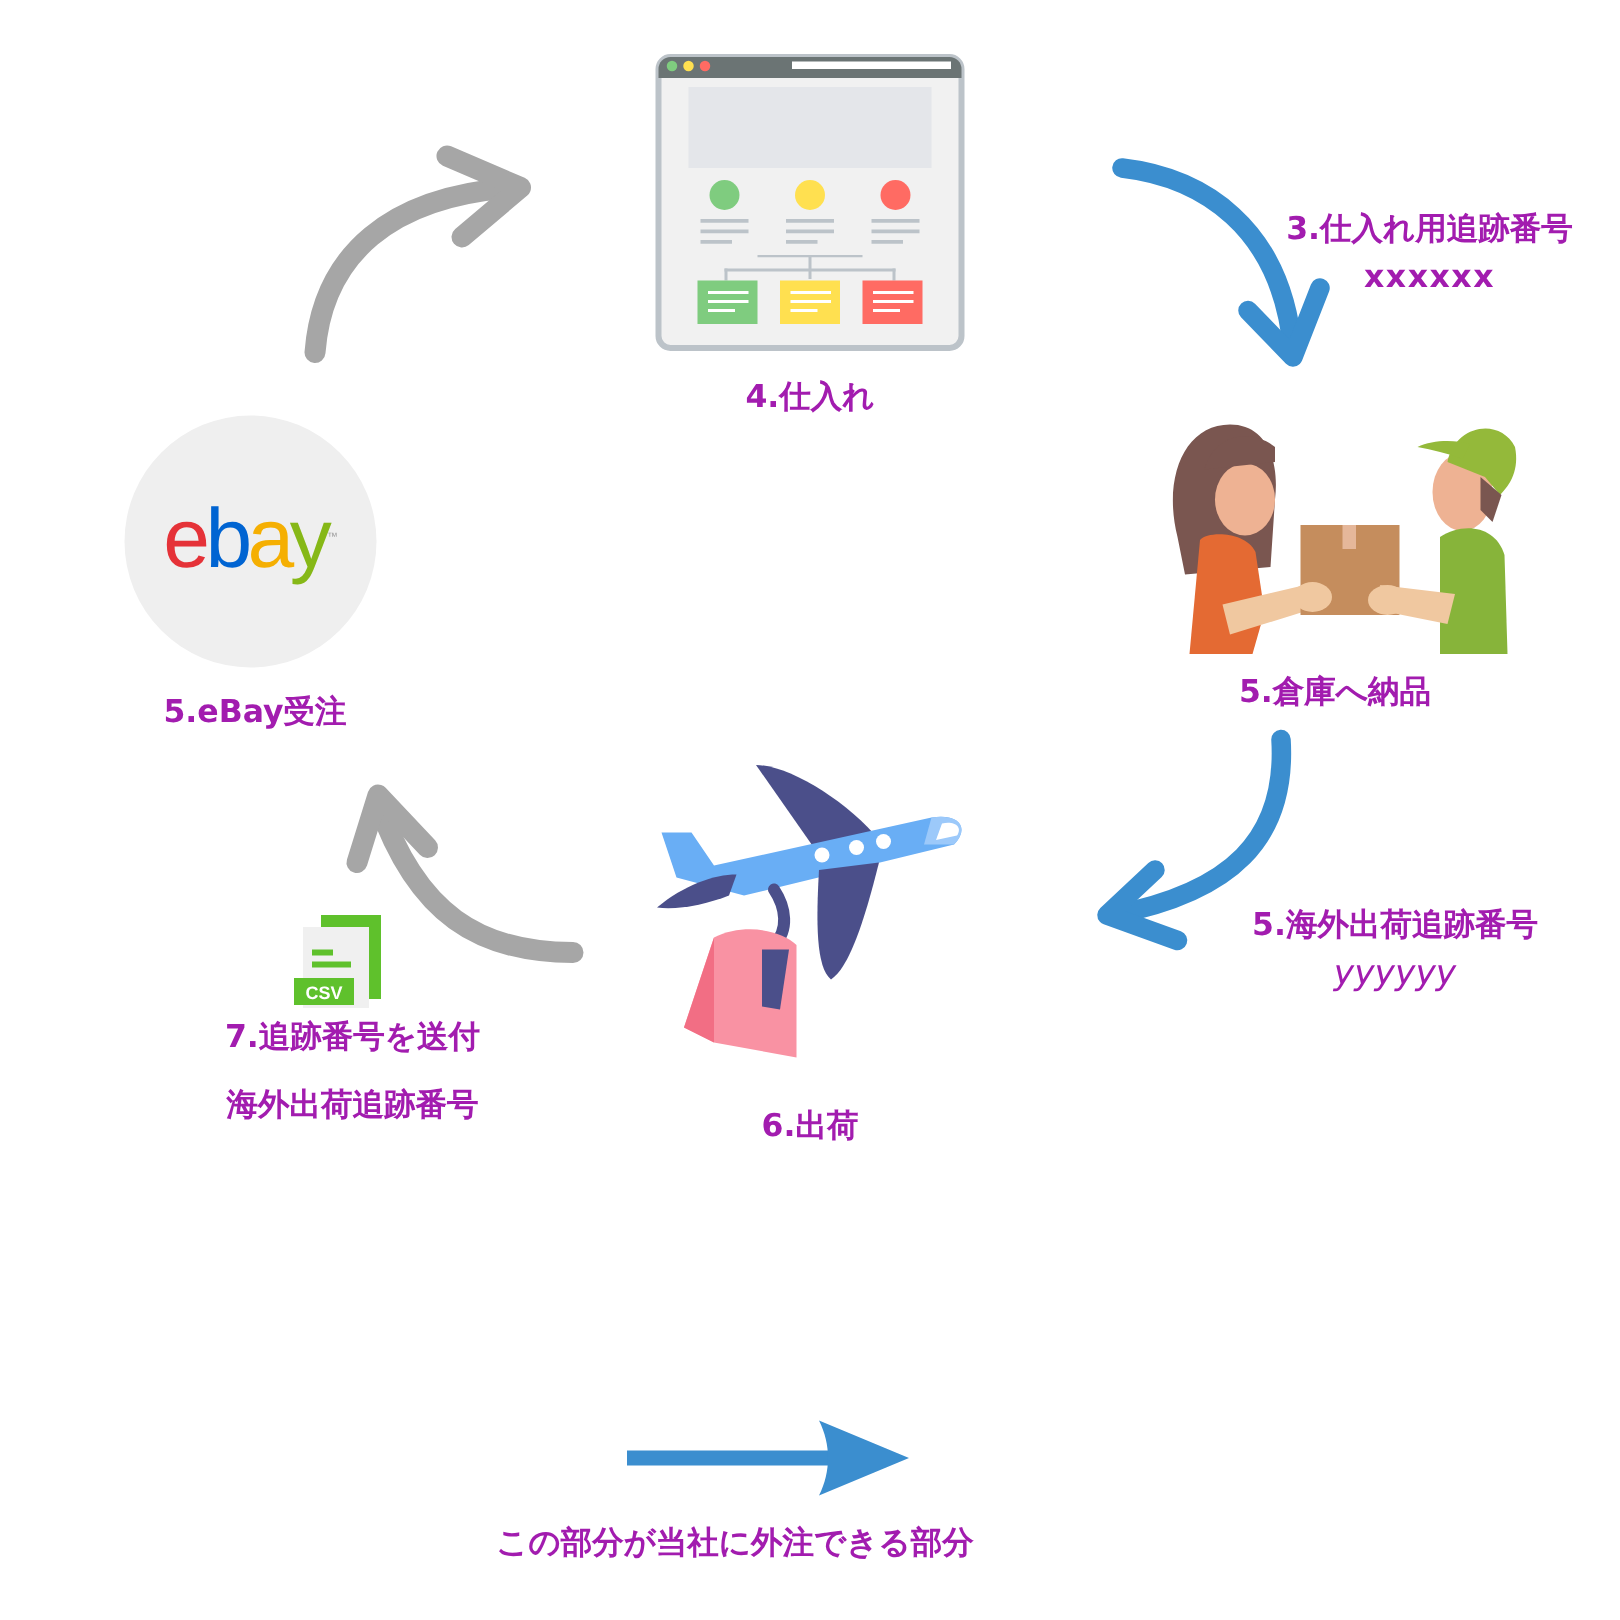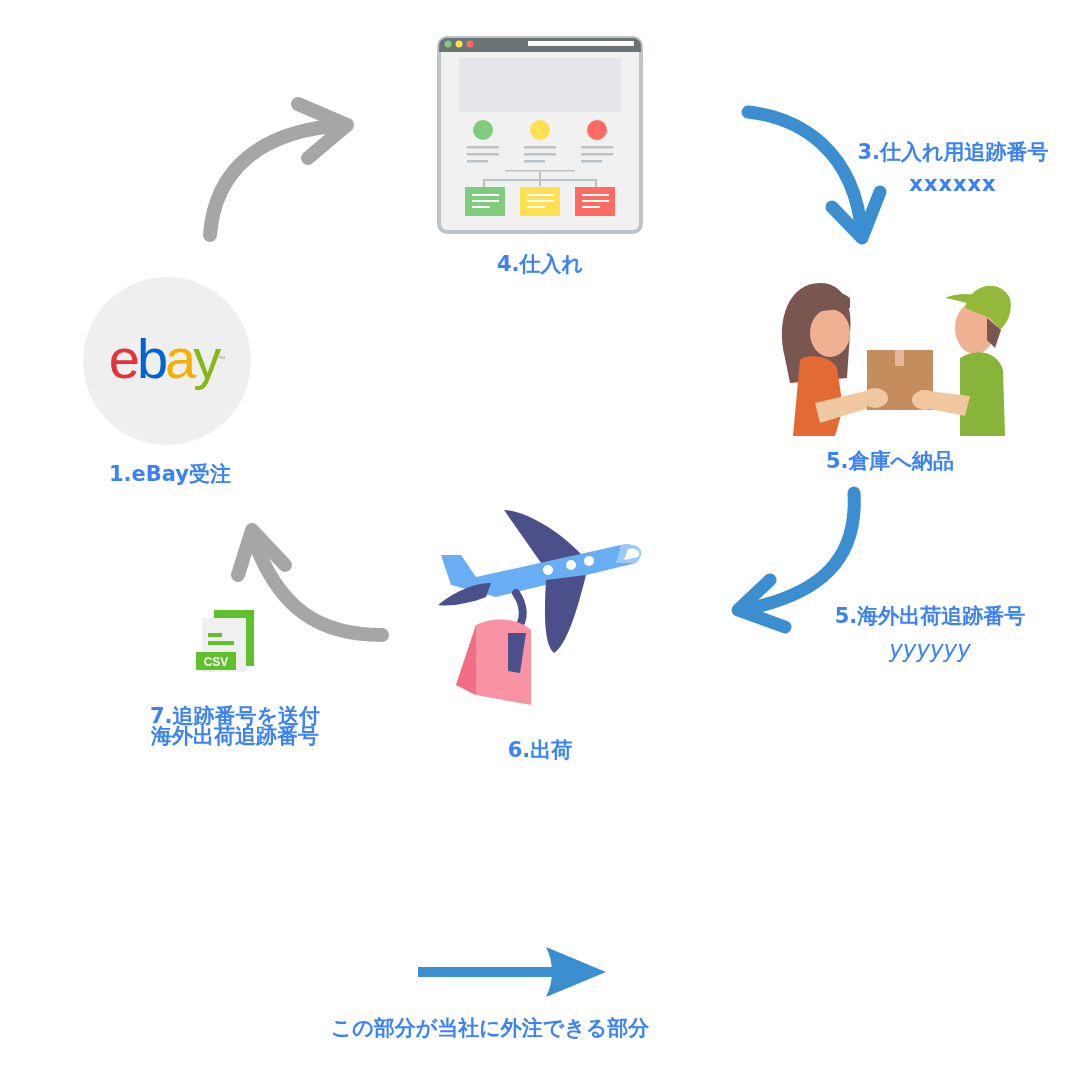--- a/index.html
+++ b/index.html
@@ -1,18 +1,18 @@
 <!DOCTYPE html>
 <html><head>
 <meta charset="utf-8">
 <style>
   html, body { margin:0; padding:0; background:#ffffff; }
   body { width:1080px; height:1080px; position:relative; overflow:hidden;
          font-family:"DejaVu Sans", sans-serif; color:#111; }
-  .label { position:absolute; font-weight:bold; font-size:21px; text-align:center; white-space:nowrap; color:#3b82f6; }
+  .label { position:absolute; font-weight:bold; font-size:21px; text-align:center; white-space:nowrap; color:#a21caf; }
   svg { position:absolute; overflow:visible; }
   .ebay-circle { position:absolute; left:83px; top:277px; width:168px; height:168px; border-radius:50%; background:#efefef; }
   .ebay-logo { position:absolute; left:0; top:52px; width:168px; text-align:center; font-family:"Liberation Sans", sans-serif; font-size:56px; letter-spacing:-3px; line-height:60px; }
   .ebay-logo span { display:inline-block; }
   .tm { font-size:7px; vertical-align:top; color:#999; letter-spacing:0; }
 </style>
 </head>
 <body>
 
 <svg style="left:437px;top:36px" width="206" height="200" viewBox="0 0 206 200">
@@ -131,27 +131,27 @@
 </svg>
 
 <svg style="left:194px;top:608px" width="66" height="66" viewBox="0 0 66 66">
   <rect x="20" y="2" width="40" height="56" fill="#5fc12c"></rect>
   <rect x="8" y="10" width="44" height="54" fill="#f0f0f0"></rect>
   <rect x="14" y="25" width="14" height="4" fill="#5fc12c"></rect>
   <rect x="14" y="33" width="26" height="4" fill="#5fc12c"></rect>
   <rect x="2" y="44" width="40" height="18" fill="#5fc12c"></rect>
   <text x="22" y="58" text-anchor="middle" font-family="Liberation Sans, sans-serif" font-weight="bold" font-size="12" fill="#ffffff">CSV</text>
 </svg>
-<div class="label" style="left:120px;top:702px;width:230px;">7.追跡番号を送付</div>
+<div class="label" style="left:120px;top:677px;width:230px;">7.追跡番号を送付</div>
 <div class="label" style="left:120px;top:722px;width:230px;">海外出荷追跡番号</div>
 
 <div class="ebay-circle">
   <div class="ebay-logo">
     <span style="color:#e53238">e</span><span style="color:#0064d2">b</span><span style="color:#f5af02">a</span><span style="color:#86b817">y</span><span class="tm">™</span>
   </div>
 </div>
-<div class="label" style="left:70px;top:460px;width:200px;">1.eBay受注</div>
+<div class="label" style="left:70px;top:460px;width:200px;">5.eBay受注</div>
 
 <svg style="left:418px;top:945px" width="192" height="55" viewBox="0 0 192 55">
   <rect x="0" y="22" width="135" height="10" fill="#3b8ecf"></rect>
   <path d="M128 2 L 188 27 L 128 52 C 136 36, 136 18, 128 2 Z" fill="#3b8ecf"></path>
 </svg>
 <div class="label" style="left:290px;top:1014px;width:400px;">この部分が当社に外注できる部分</div>
 
 </body></html>

